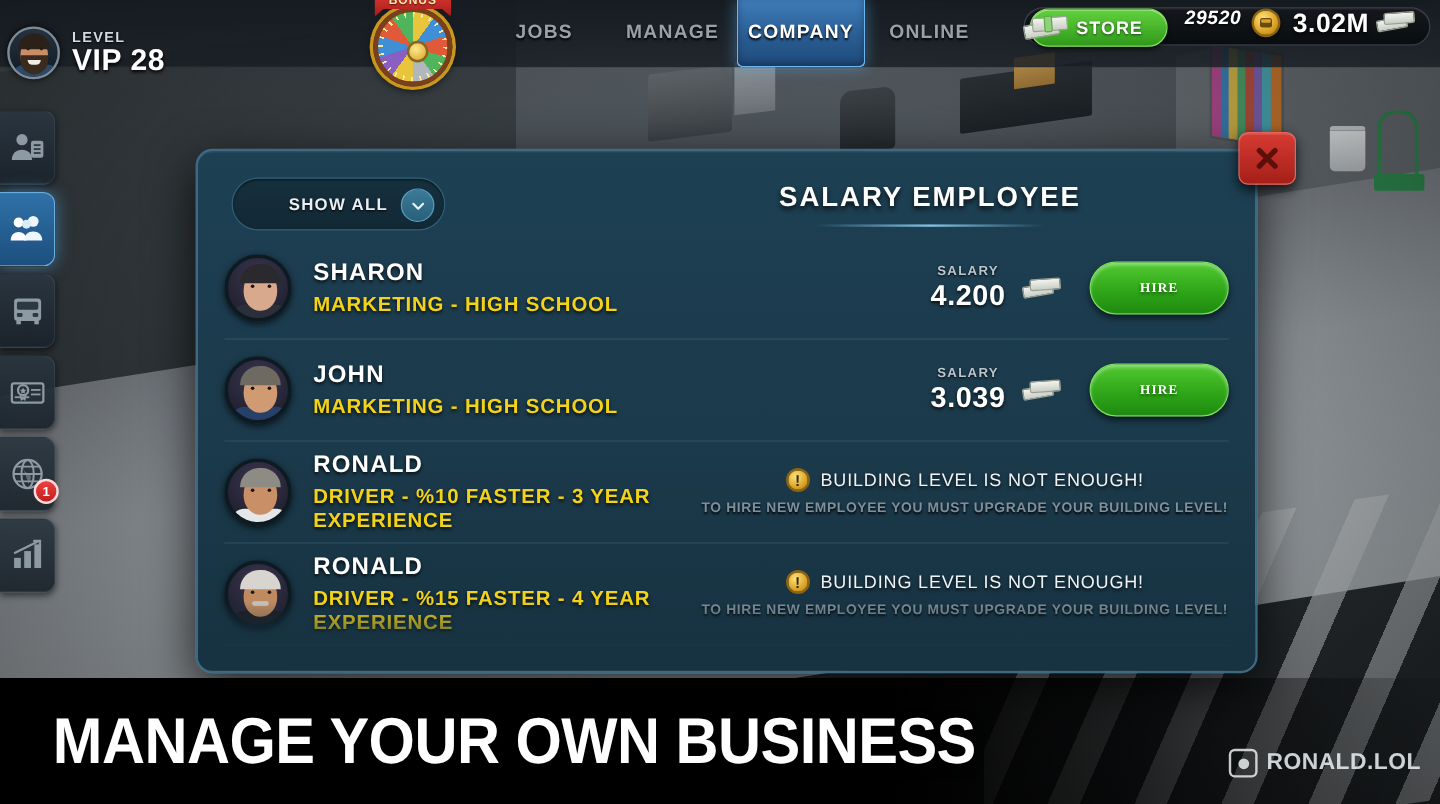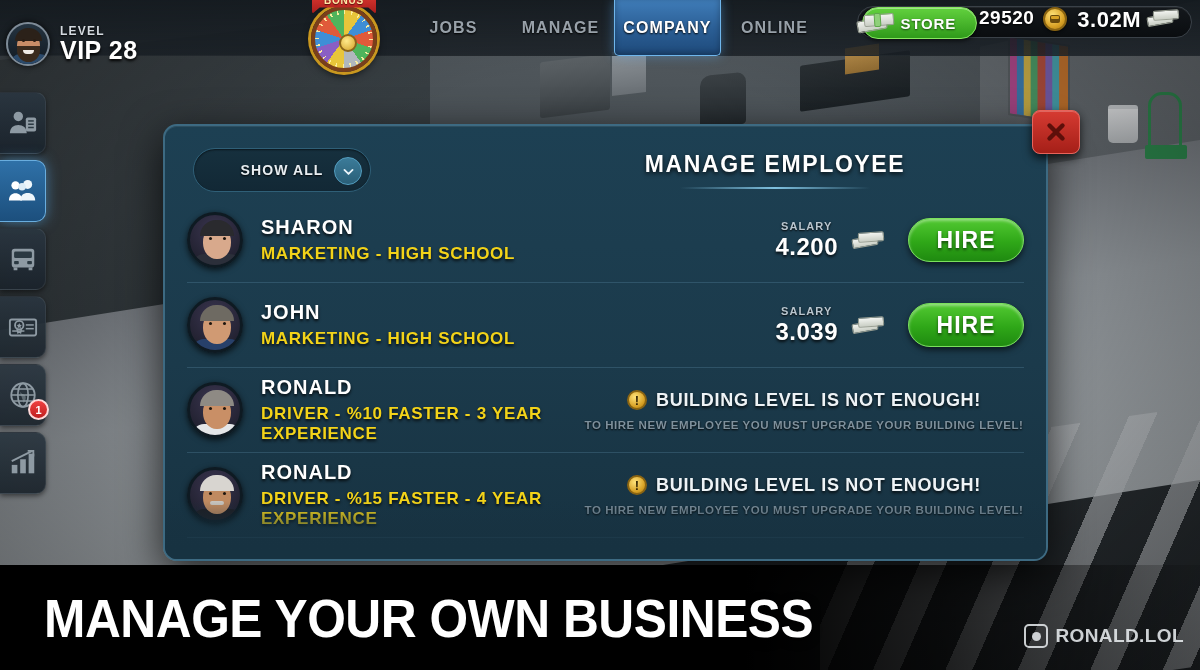--- a/index.html
+++ b/index.html
@@ -151,22 +151,22 @@
     box-shadow:inset 0 1px 0 rgba(255,255,255,.4),0 2px 4px rgba(0,0,0,.6); }
   .store-btn span { font-size:15px; font-weight:bold; color:#fff; letter-spacing:.8px;
     text-shadow:0 1px 2px rgba(0,0,0,.6); }
   .cashicon { position:absolute; left:-6px; top:2px; width:40px; height:27px; }
   .cashicon i { position:absolute; display:block; border-radius:2px;
     background:linear-gradient(180deg,#f2f4f0,#c9cec4); border:1px solid #9aa094; }
   .cashicon i.b1 { left:0; top:9px; width:30px; height:12px; transform:rotate(-10deg); }
   .cashicon i.b2 { left:7px; top:4px; width:30px; height:12px; transform:rotate(-4deg); }
   .cashicon i.band { left:17px; top:3px; width:7px; height:14px; background:#8fd07a;
     border-color:#5da84a; transform:rotate(-4deg); }
-  .tokens { font-size:19px; font-weight:bold; color:#fff; margin-left:2px;
-    text-shadow:0 1px 2px #000; letter-spacing:.5px; }
+  .tokens { font-size:16px; font-weight:bold; color:#fff; margin-left:14px;
+    text-shadow:0 1px 2px #000; letter-spacing:.5px;font-style:italic; }
   .coin { width:24px; height:24px; border-radius:50%; margin-left:9px; position:relative;
     background:radial-gradient(circle at 38% 32%,#ffe27a,#d9a226 60%,#a87614);
     border:2px solid #8a6412; box-shadow:0 1px 3px rgba(0,0,0,.7); }
   .coin .bus { position:absolute; left:5px; top:6px; width:10px; height:8px; border-radius:2px;
     background:#6a4a0c; }
   .coin .bus:after { content:""; position:absolute; left:1px; top:1px; width:8px; height:3px;
     background:#d9a226; border-radius:1px; }
   .cash-amt { font-size:22px; font-weight:bold; color:#fff; margin-left:10px;
     text-shadow:0 1px 3px #000; letter-spacing:.5px; }
   .cashicon2 { position:relative; width:34px; height:22px; margin-left:6px; }
@@ -244,26 +244,26 @@
 
   .pay { display:flex; align-items:center; flex:none; }
   .pay .lab { font-size:11px; font-weight:bold; letter-spacing:1.1px; color:#b9c6cf;
     text-align:center; text-shadow:0 1px 2px #000; }
   .pay .amt { font-size:24px; font-weight:bold; color:#fff; text-align:center;
     text-shadow:0 2px 3px rgba(0,0,0,.8); margin-top:1px; letter-spacing:.5px; }
   .hire { width:116px; height:44px; margin-left:22px; border-radius:22px; cursor:pointer;
     background:linear-gradient(180deg,#52c932 0%,#2fa718 55%,#1f8a10 100%);
     border:1px solid #7ae15c; display:flex; align-items:center; justify-content:center;
     box-shadow:inset 0 2px 3px rgba(255,255,255,.38),0 3px 6px rgba(0,0,0,.6); }
-  .hire span { font-size:23px; font-weight:bold; letter-spacing:1px; color:#fff;
-    text-shadow:0 2px 3px rgba(0,0,0,.55); }
+  .hire span { font-size:11px; font-weight:bold; letter-spacing:1px; color:#fff;
+    text-shadow:0 2px 3px rgba(0,0,0,.55);font-family:Liberation Serif, serif; }
 
   .warn { flex:none; width:440px; text-align:center; }
   .warn .l1 { display:flex; align-items:center; justify-content:center; gap:9px; }
-  .warn .l1 span { font-size:18px; font-weight:bold; letter-spacing:.7px; color:#eef3f6;
+  .warn .l1 span { font-size:15px; font-weight:normal; letter-spacing:.7px; color:#eef3f6;
     text-shadow:0 2px 3px rgba(0,0,0,.8); }
   .warnicon { width:20px; height:20px; border-radius:50%; flex:none;
     background:radial-gradient(circle at 38% 32%,#ffe27a,#d6a024 65%,#a5760f);
     border:2px solid #8a6412; position:relative; }
   .warnicon:after { content:"!"; position:absolute; inset:0; display:flex;
     align-items:center; justify-content:center; font-size:13px; font-weight:bold;
     color:#3a2a06; line-height:1; }
   .warn .l2 { font-size:11.5px; font-weight:bold; letter-spacing:.55px; color:#7e909c;
     margin-top:8px; text-shadow:0 1px 2px #000; }
 
@@ -449,21 +449,21 @@
     <div class="dlg-head">
       <div class="showall">
         <span>SHOW ALL</span>
         <div class="chev">
           <svg viewBox="0 0 16 16">
               <path d="M3 6l5 5 5-5" fill="none" stroke="#eaf4fa" stroke-width="2.2" stroke-linecap="round" stroke-linejoin="round"></path>
             </svg>
         </div>
       </div>
       <div class="dlg-title">
-        <span>MANAGE EMPLOYEE</span>
+        <span>SALARY EMPLOYEE</span>
         <div class="title-rule"></div>
       </div>
     </div>
 
     <div class="rows">
 
       <div class="row">
         <div class="ava">
           <div class="sh" style="background:#2b2f3a"></div>
           <div class="sk" style="background:#d8a98c"></div>

